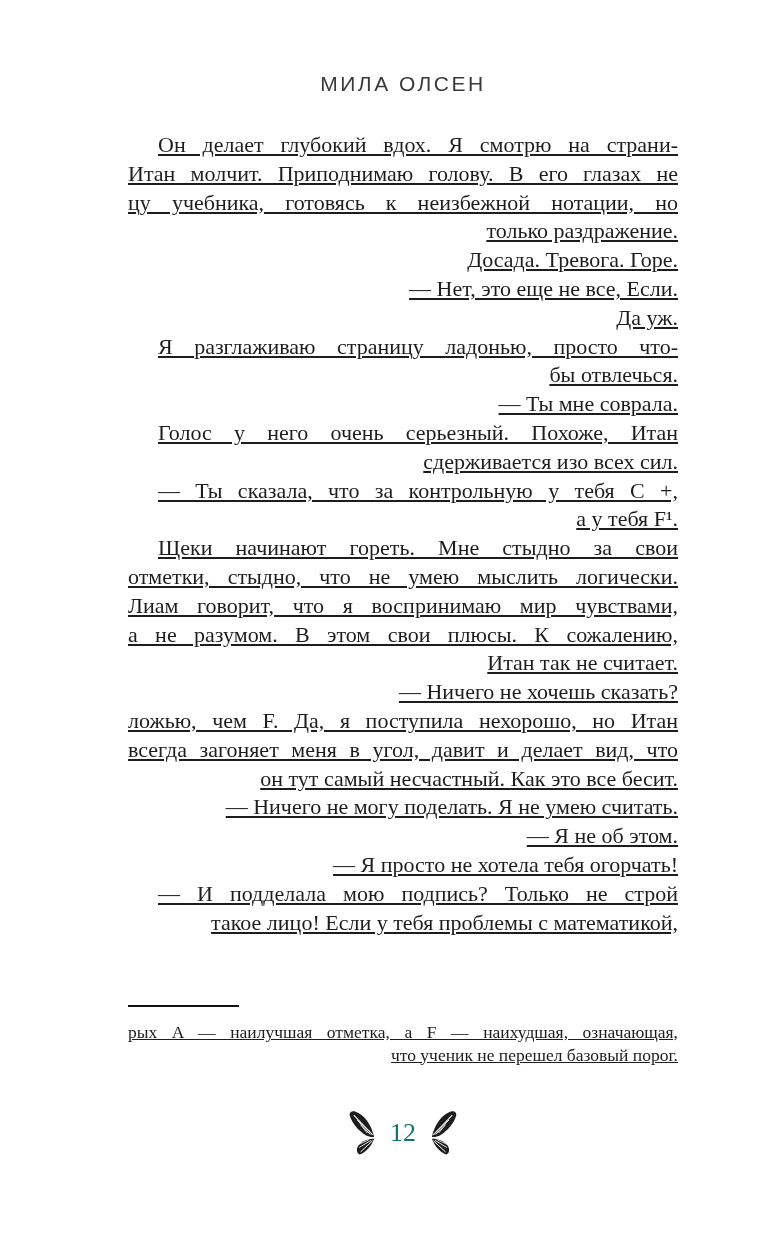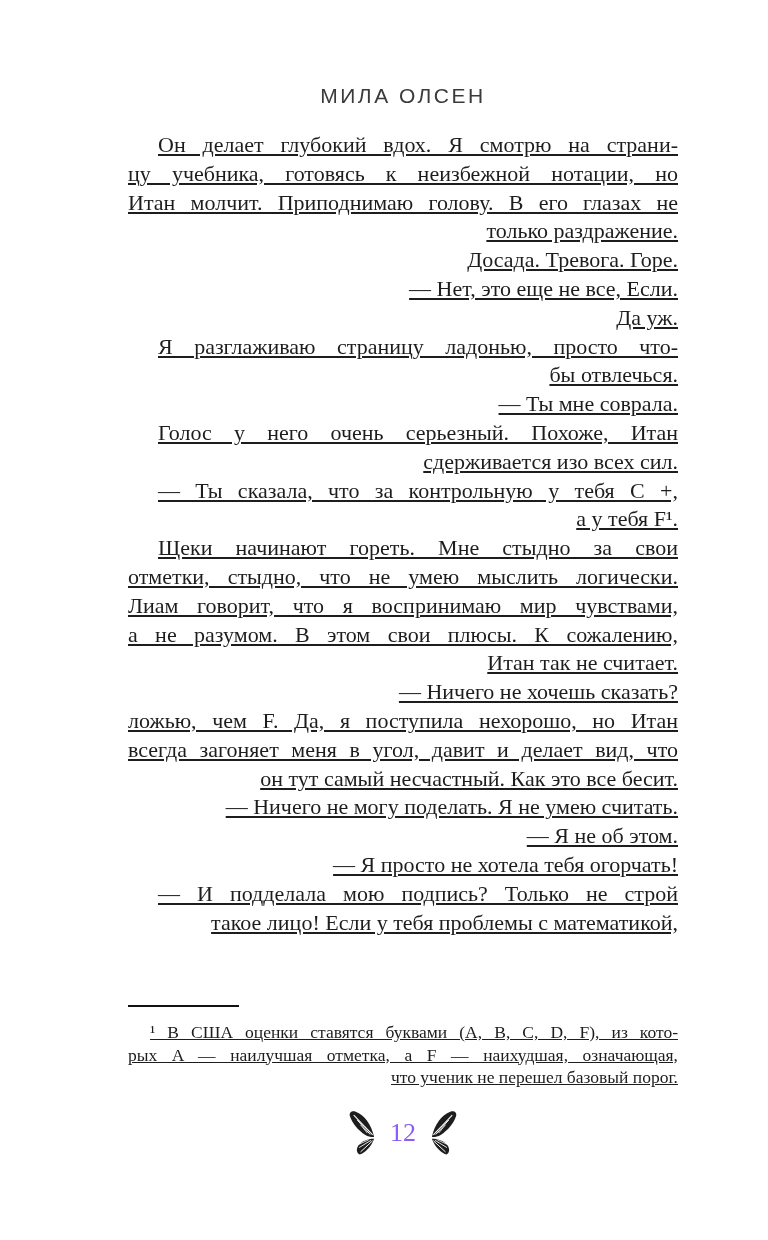--- a/index.html
+++ b/index.html
@@ -8,21 +8,21 @@
     background:#ffffff;
     font-family:"Liberation Serif", serif;
     color:#1d1d1d;
     position:relative;
     overflow:hidden;
   }
   .page{position:absolute;inset:0;background:#ffffff;}
 
   .running-header{
     position:absolute;
-    left:128px;width:550px;top:84px;
+    left:128px;width:550px;top:72px;
     text-align:center;
     font-family:"Liberation Sans", sans-serif;
     font-weight:400;
     font-size:21px;line-height:24px;
     letter-spacing:2.5px;
     color:#3a3a3a;
   }
 
   .page-text{
     position:absolute;
@@ -53,38 +53,38 @@
   .footnote .line.indent{padding-left:22px;}
 
   .pageno-row{
     position:absolute;
     left:128px;width:550px;top:1110px;
     display:flex;align-items:center;justify-content:center;
     gap:13px;
   }
   .pageno{
     font-size:26px;line-height:46px;
-    color:#8b5cf6;
+    color:#0f766e;
     font-family:"Liberation Serif", serif;
   }
   .butterfly{width:31px;height:46px;display:block;}
   .butterfly.mirror{transform:scaleX(-1);}
 </style>
 </head>
 <body>
 
 <div class="page">
 
   <div class="running-header">МИЛА ОЛСЕН</div>
 
   <div class="page-text">
       <div class="para">
         <div class="line j indent">Он делает глубокий вдох. Я смотрю на страни-</div>
+        <div class="line j">Итан молчит. Приподнимаю голову. В его глазах не</div>
         <div class="line j">цу учебника, готовясь к неизбежной нотации, но</div>
-        <div class="line j">Итан молчит. Приподнимаю голову. В его глазах не</div>
         <div class="line last">только раздражение.</div>
       </div>
       <div class="para">
         <div class="line last indent">Досада. Тревога. Горе.</div>
       </div>
       <div class="para">
         <div class="line last indent">— Нет, это еще не все, Если.</div>
       </div>
       <div class="para">
         <div class="line last indent">Да уж.</div>
@@ -131,21 +131,20 @@
       <div class="para">
         <div class="line j indent">— И подделала мою подпись? Только не строй</div>
         <div class="line last">такое лицо! Если у тебя проблемы с математикой,</div>
       </div>
     </div>
 
   <div class="footnote-rule"></div>
 
   <div class="footnote">
       <div class="para">
-        <div class="line j indent">¹  В США оценки ставятся буквами (A, B, C, D, F), из кото-</div>
         <div class="line j">рых A — наилучшая отметка, а F — наихудшая, означающая,</div>
         <div class="line last">что ученик не перешел базовый порог.</div>
       </div>
     </div>
 
   <div class="pageno-row">
     <svg class="butterfly" viewBox="0 0 32 46" xmlns="http://www.w3.org/2000/svg" aria-hidden="true">
       <path d="M29,27 C26,14 19,4 10,1 C6,-0.2 3,2 4,5.5 C6.5,13 12.5,20.5 20,25 C23,26.8 26.3,27.2 29,27 Z" fill="#1d1d1d"></path>
       <path d="M27.5,25 L8,4.5" stroke="#ffffff" stroke-width="1.1" fill="none"></path>
       <path d="M25,24.5 L11.5,9.5" stroke="#ffffff" stroke-width="1" fill="none"></path>

